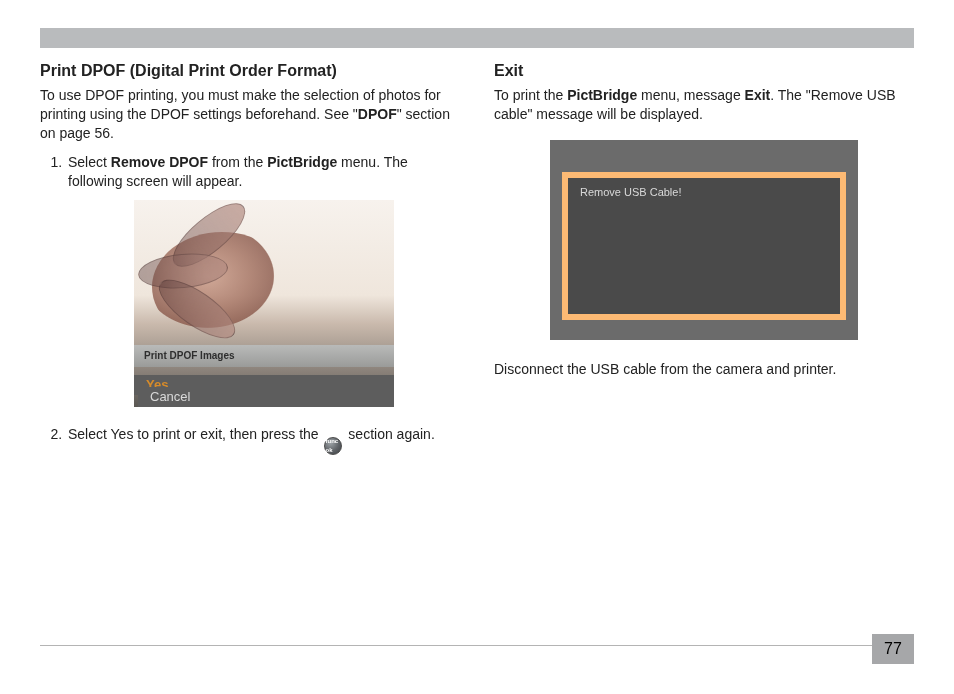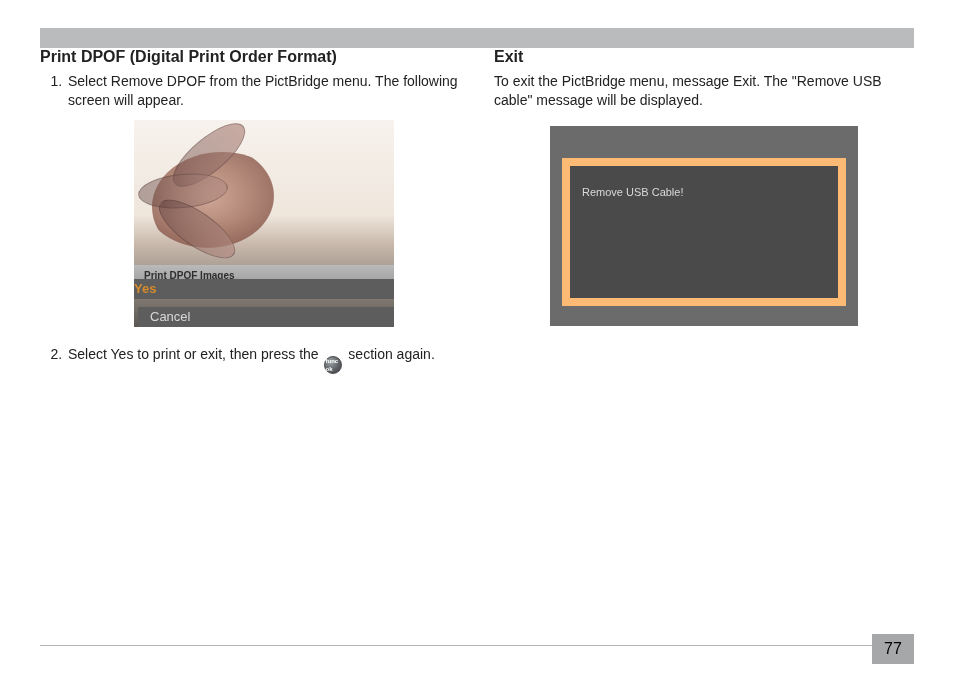--- a/index.html
+++ b/index.html
@@ -1,23 +1,23 @@
 <!DOCTYPE html>
 <html><head>
 <meta charset="utf-8">
 <style>
   * { box-sizing: border-box; margin: 0; padding: 0; }
   html, body { width: 954px; height: 694px; font-family: "Segoe UI", "Helvetica Neue", Arial, sans-serif; color: #222; background: #fff; }
   .page { width: 954px; height: 694px; position: relative; padding: 28px 40px 0 40px; }
   .top-bar { width: 100%; height: 20px; background: #b9bbbd; }
-  .columns { display: flex; gap: 34px; }
+  .columns { display: flex; gap: 34px; margin-top: 14px; }
   .col { flex: 1 1 0; }
   h2 { font-size: 16px; font-weight: 700; margin-bottom: 6px; }
   p { font-size: 14px; line-height: 1.35; margin-bottom: 10px; }
-  .bold { font-weight: 400; }
+  .bold { font-weight: 700; }
   ol { list-style: decimal; padding-left: 26px; font-size: 14px; line-height: 1.35; }
   ol li { margin-bottom: 10px; padding-left: 2px; }
   .ok-btn {
     display: inline-flex; width: 18px; height: 18px; border-radius: 50%;
     background: radial-gradient(circle at 35% 30%, #9ea4a8 0%, #5e6266 55%, #3b3e41 100%);
     color: #fff; font-size: 6px; font-weight: 700; align-items: center; justify-content: center;
     vertical-align: -4px; margin: 0 2px;
     border: 1px solid #4a4a4a;
   }
 
@@ -40,35 +40,35 @@
   }
   .p1 { left: 30px; top: 18px; transform: rotate(-40deg); }
   .p2 { left: 4px; top: 54px; transform: rotate(-5deg); }
   .p3 { left: 18px; top: 92px; transform: rotate(35deg); }
   .dpof-title-bar {
     position: absolute; left: 0; right: 0; bottom: 40px; height: 22px;
     background: linear-gradient(to bottom, #b9bab9, #9a9b99);
     color: #2e2e2e; font-weight: 700; font-size: 10px; padding-left: 10px; line-height: 22px;
   }
   .dpof-yes {
-    position: absolute; left: 0; right: 0; bottom: 28px; height: 20px;
-    background: #5d5d5d; color: #d68b2a; font-size: 13px; font-weight: 700; line-height: 20px;
+    position: absolute; left: 0; right: 0; bottom: 12px; height: 20px;
+    background: #5d5d5d; color: #d68b2a; font-size: 13px; font-weight: 700; padding-left: 12px; line-height: 20px;
   }
   .dpof-cancel {
     position: absolute; left: 4px; right: 0; bottom: 0; height: 20px;
     background: #5d5d5d; color: #d9d9d9; font-size: 13px; padding-left: 12px; line-height: 20px;
   }
 
   
   .usb-shot {
     width: 308px; height: 200px; margin: 16px auto 20px auto; background: #6b6b6b; position: relative;
   }
   .usb-inner {
     position: absolute; left: 12px; right: 12px; top: 32px; bottom: 20px;
-    border: 8px solid #fdba74; background: #4a4a4a; padding: 20px 12px;
+    border: 6px solid #fdba74; background: #4a4a4a; padding: 8px 12px;
     color: #d9d9d9; font-size: 11px;
   }
 
   
   .footer-rule { position: absolute; left: 40px; right: 40px; bottom: 48px; height: 1px; background: #b4b4b4; }
   .page-num-box {
     position: absolute; right: 40px; bottom: 30px; width: 42px; height: 30px;
     background: #a6a7a9; color: #000000; font-size: 16px; display: flex; align-items: center; justify-content: center;
   }
 </style>
@@ -76,20 +76,23 @@
 <body>
 
 <div class="page">
   <div class="top-bar"></div>
 
   <div class="columns">
 
     <div class="col">
       <h2>Print DPOF (Digital Print Order Format)</h2>
 
+      <p>
+        <span>To use DPOF printing, you must make the selection of photos for printing using the DPOF settings beforehand. See "</span><span class="bold">DPOF</span><span>" section on page 56.</span>
+      </p>
 
       <ol>
         <li>
           <span>Select </span><span class="bold">Remove DPOF</span><span> from the </span><span class="bold">PictBridge</span><span> menu.  The following screen will appear.</span>
 
           <div class="camera-shot">
             <div class="petal p1"></div>
             <div class="petal p2"></div>
             <div class="petal p3"></div>
             <div class="dpof-title-bar">Print DPOF Images</div>
@@ -100,28 +103,29 @@
         <li>
           <span>Select Yes to print or exit, then press the </span><span class="ok-btn">func ok</span><span> section again.</span>
         </li>
       </ol>
     </div>
 
     <div class="col">
       <h2>Exit</h2>
 
       <p>
-        <span>To exit the </span><span class="bold">PictBridge</span><span> menu, message </span><span class="bold">Exit</span><span>. The "Remove USB cable" message will be displayed.</span>
+        <span>To print the </span><span class="bold">PictBridge</span><span> menu, message </span><span class="bold">Exit</span><span>. The "Remove USB cable" message will be displayed.</span>
       </p>
 
       <div class="usb-shot">
         <div class="usb-inner">
           <span>Remove USB Cable!</span>
         </div>
       </div>
 
+      <p>Disconnect the USB cable from the camera and printer.</p>
     </div>
 
   </div>
 
   <div class="footer-rule"></div>
   <div class="page-num-box">77</div>
 </div>
 
 </body></html>

